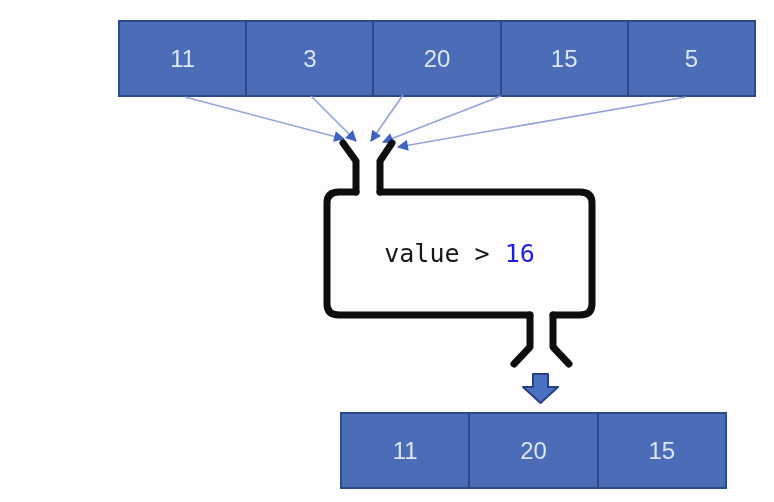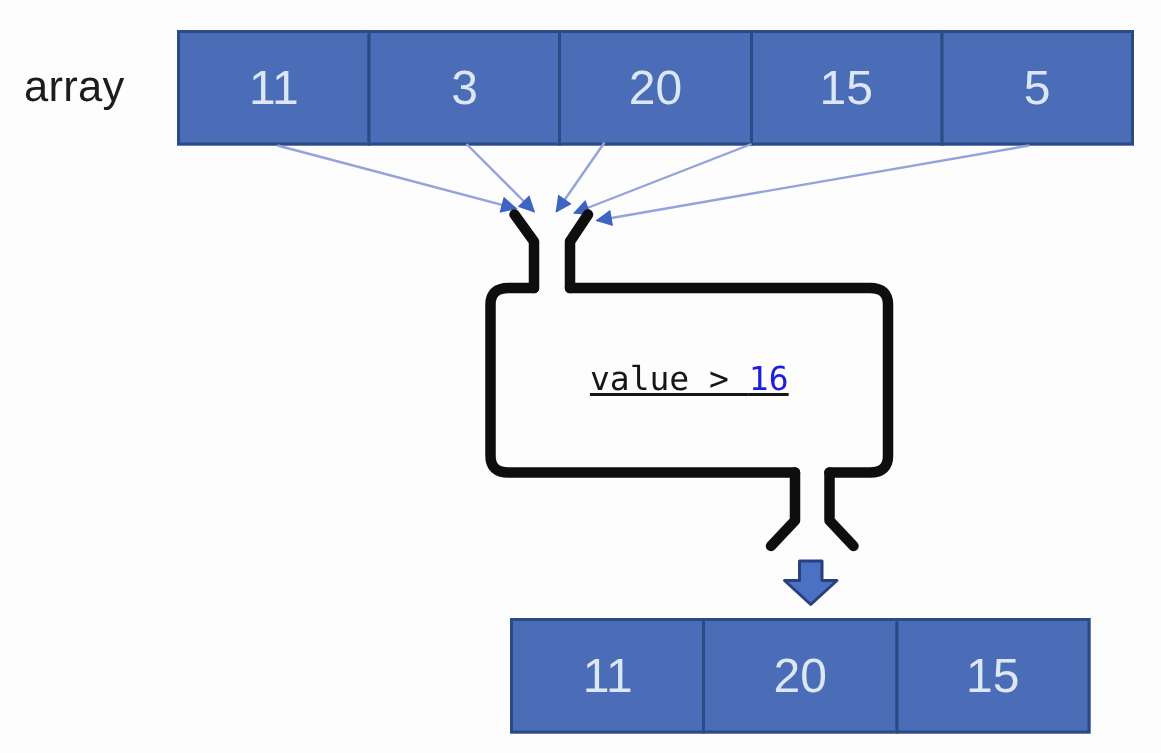--- a/index.html
+++ b/index.html
@@ -37,44 +37,43 @@
     display:flex;
   }
   .array-row{left:118px;top:20px;width:638px;height:77px;}
   .result-row{left:340px;top:412px;width:387px;height:77px;}
   .cell{
     flex:1 1 0;
     background:var(--cell-fill);
     border:2px solid var(--cell-border);
     color:var(--cell-text);
     display:flex;align-items:center;justify-content:center;
-    font-size:32px;
+    font-size:24px;
   }
   .cell + .cell{margin-left:-2px;}
   .overlay-svg{
     position:absolute;left:0;top:0;
     pointer-events:none;
   }
   .flow-line{stroke:var(--arrow-line);stroke-width:1.6;fill:none;}
   .funnel-path{stroke:var(--funnel-stroke);stroke-width:7;fill:none;stroke-linecap:round;stroke-linejoin:round;}
   .block-arrow{fill:var(--block-arrow-fill);stroke:var(--block-arrow-border);stroke-width:2;stroke-linejoin:round;}
   .filter-text{
     position:absolute;left:327px;top:192px;width:265px;height:123px;
     display:flex;align-items:center;justify-content:center;
     font-family:"DejaVu Sans Mono",monospace;
-    font-size:22px;color:#161616;white-space:pre;text-decoration:underline;
+    font-size:25px;color:#161616;white-space:pre;
   }
   .filter-text .threshold{color:var(--threshold-blue);}
 </style>
 </head>
 <body>
 
 <div class="stage">
 
-  <div class="label array-label">array</div>
 
   <div class="row array-row">
       <div class="cell">11</div>
       <div class="cell">3</div>
       <div class="cell">20</div>
       <div class="cell">15</div>
       <div class="cell">5</div>
     </div>
 
   <svg class="overlay-svg" width="774" height="502" viewBox="0 0 774 502">

